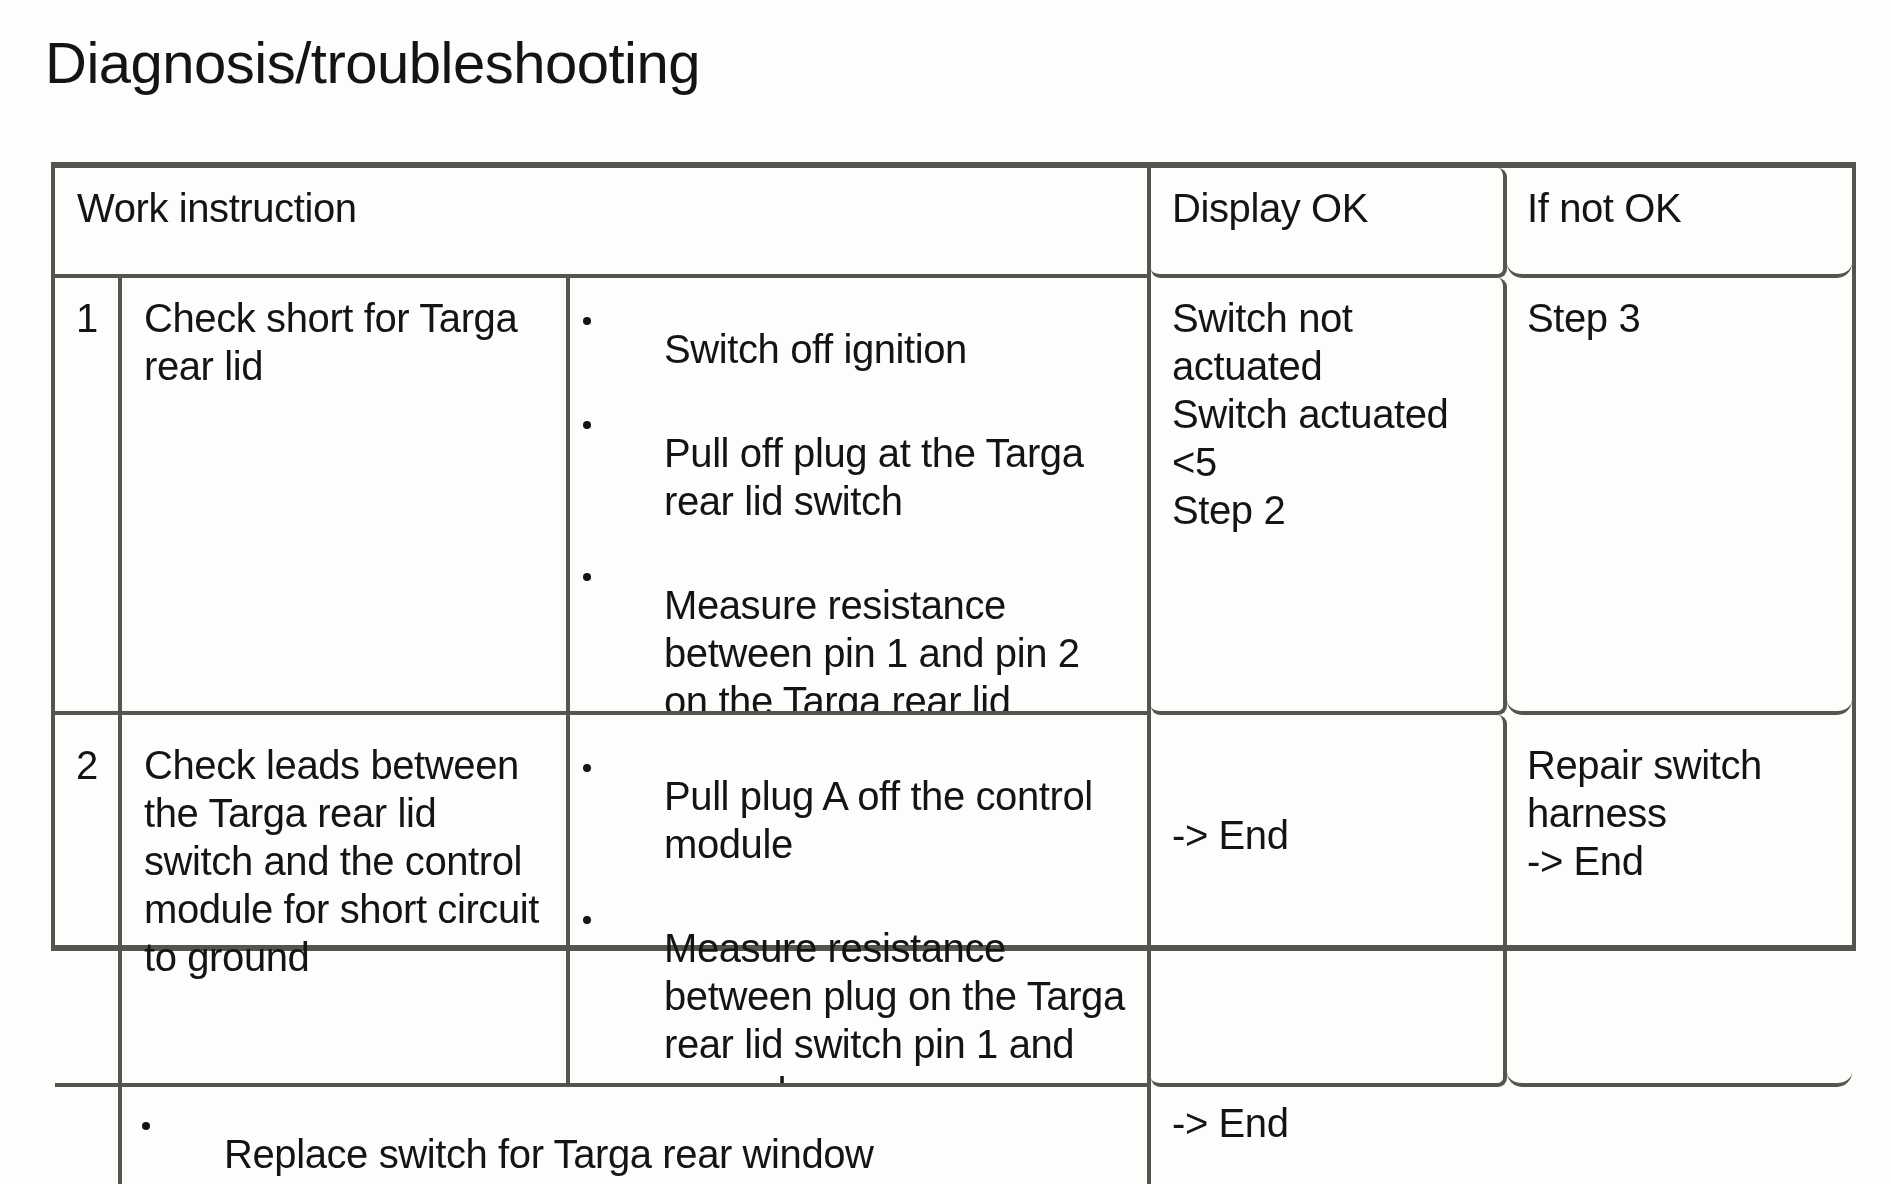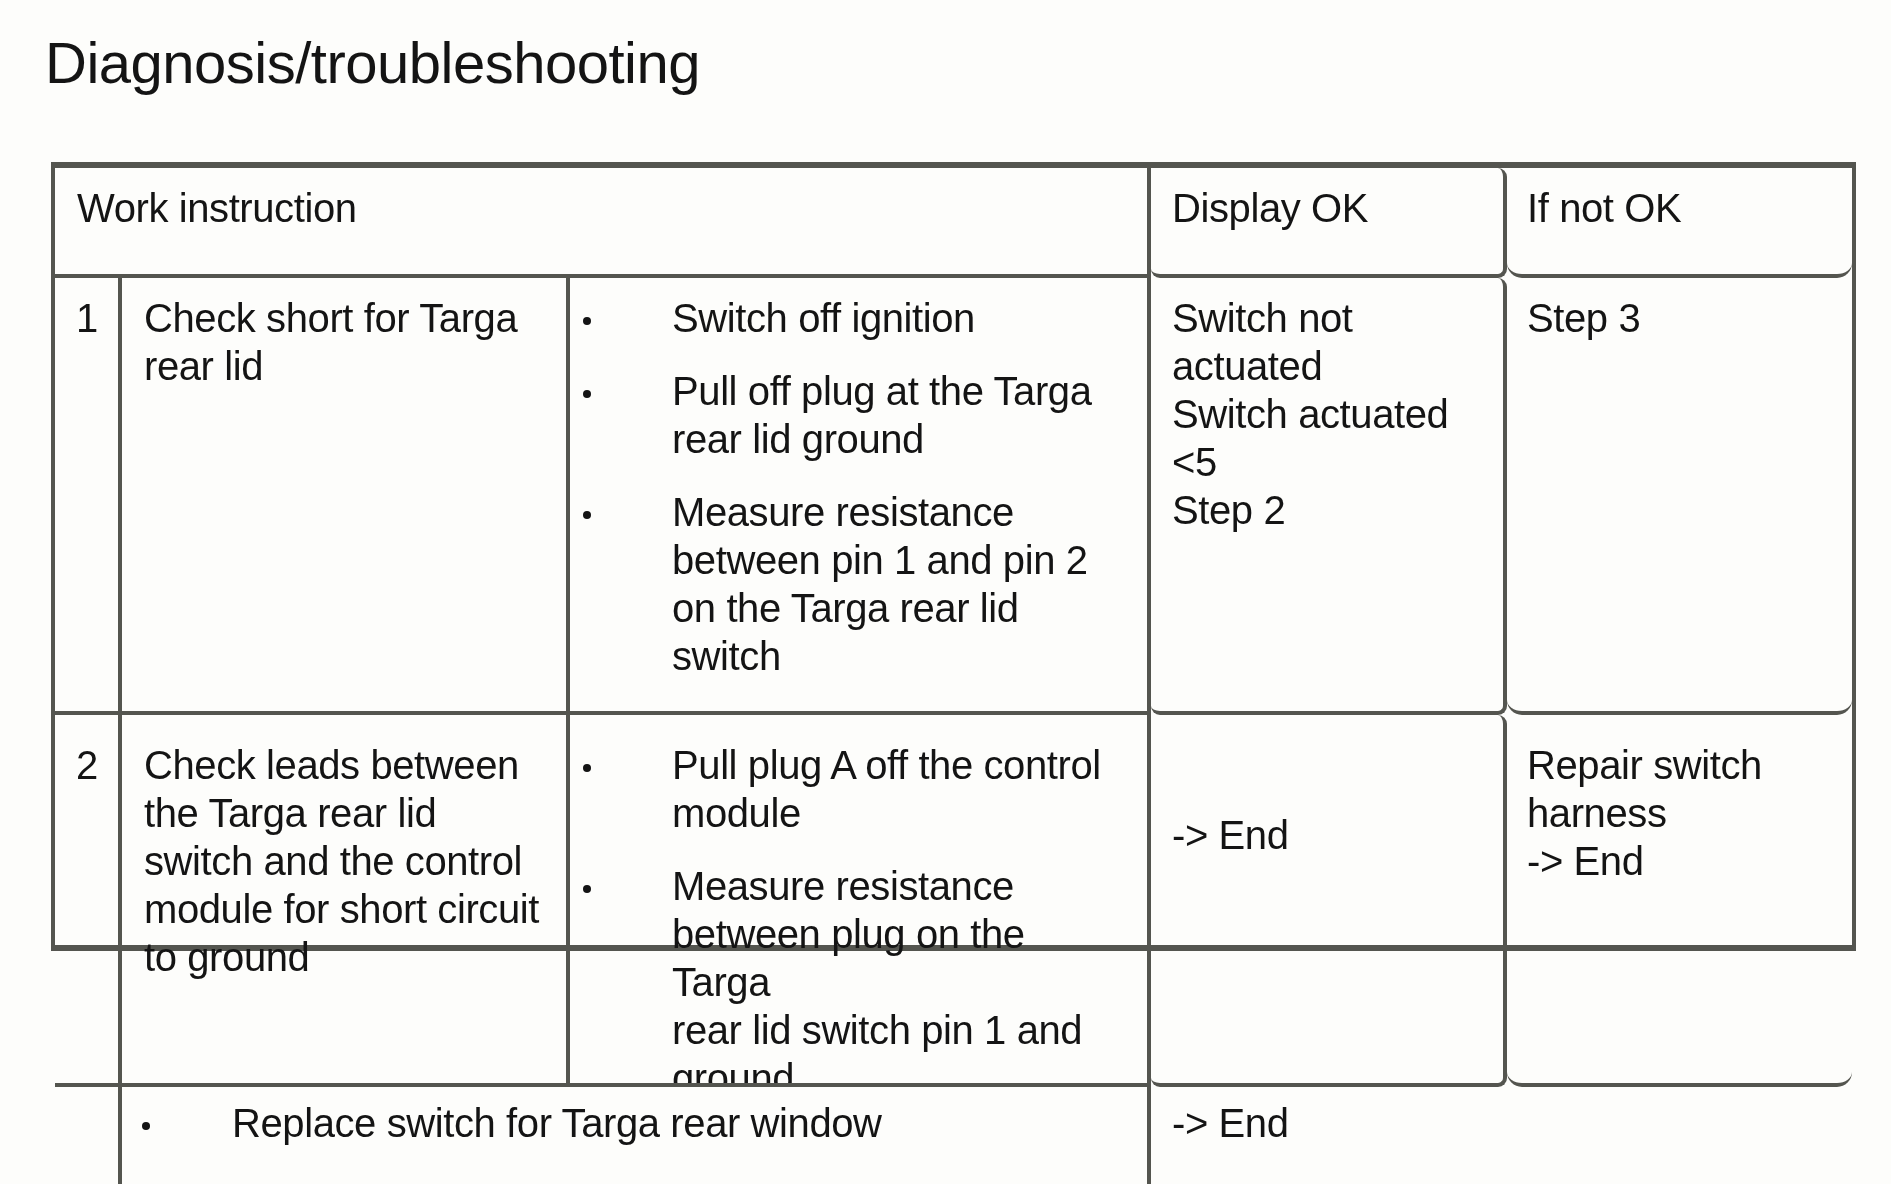--- a/index.html
+++ b/index.html
@@ -66,21 +66,21 @@
   .pt-r3{padding-top:12px;}
   .pad-deep{padding-top:96px;}
 
   
   .g96{margin-top:96px;}
   .g21{margin-top:21px;}
   .g24{margin-top:24px;}
   .ind{margin-left:19px;}
 
   
-  .bullet{display:flex;align-items:flex-start;}
+  .bullet{display:flex;align-items:flex-start;flex-direction:column;}
   .bullet + .bullet{margin-top:25px;}
   .dot{
     flex:0 0 8px;width:8px;height:8px;border-radius:50%;
     background:var(--ink);margin-top:23px;
   }
   .bullet .text{margin-left:81px;flex:1;}
   .bullet-wide .text{margin-left:82px;}
 </style>
 </head>
 <body>
@@ -107,21 +107,21 @@
 rear lid</p>
   </div>
   <div class="cell r1 c3 b-r b-b pt-r1 col-steps">
     <div class="bullet">
       <span class="dot"></span>
       <span class="text">Switch off ignition</span>
     </div>
     <div class="bullet">
       <span class="dot"></span>
       <span class="text">Pull off plug at the Targa
-rear lid ground</span>
+rear lid switch</span>
     </div>
     <div class="bullet">
       <span class="dot"></span>
       <span class="text">Measure resistance
 between pin 1 and pin 2
 on the Targa rear lid
 switch</span>
     </div>
   </div>
   <div class="cell r1 c4 b-r b-b pt-r1 col-display">

